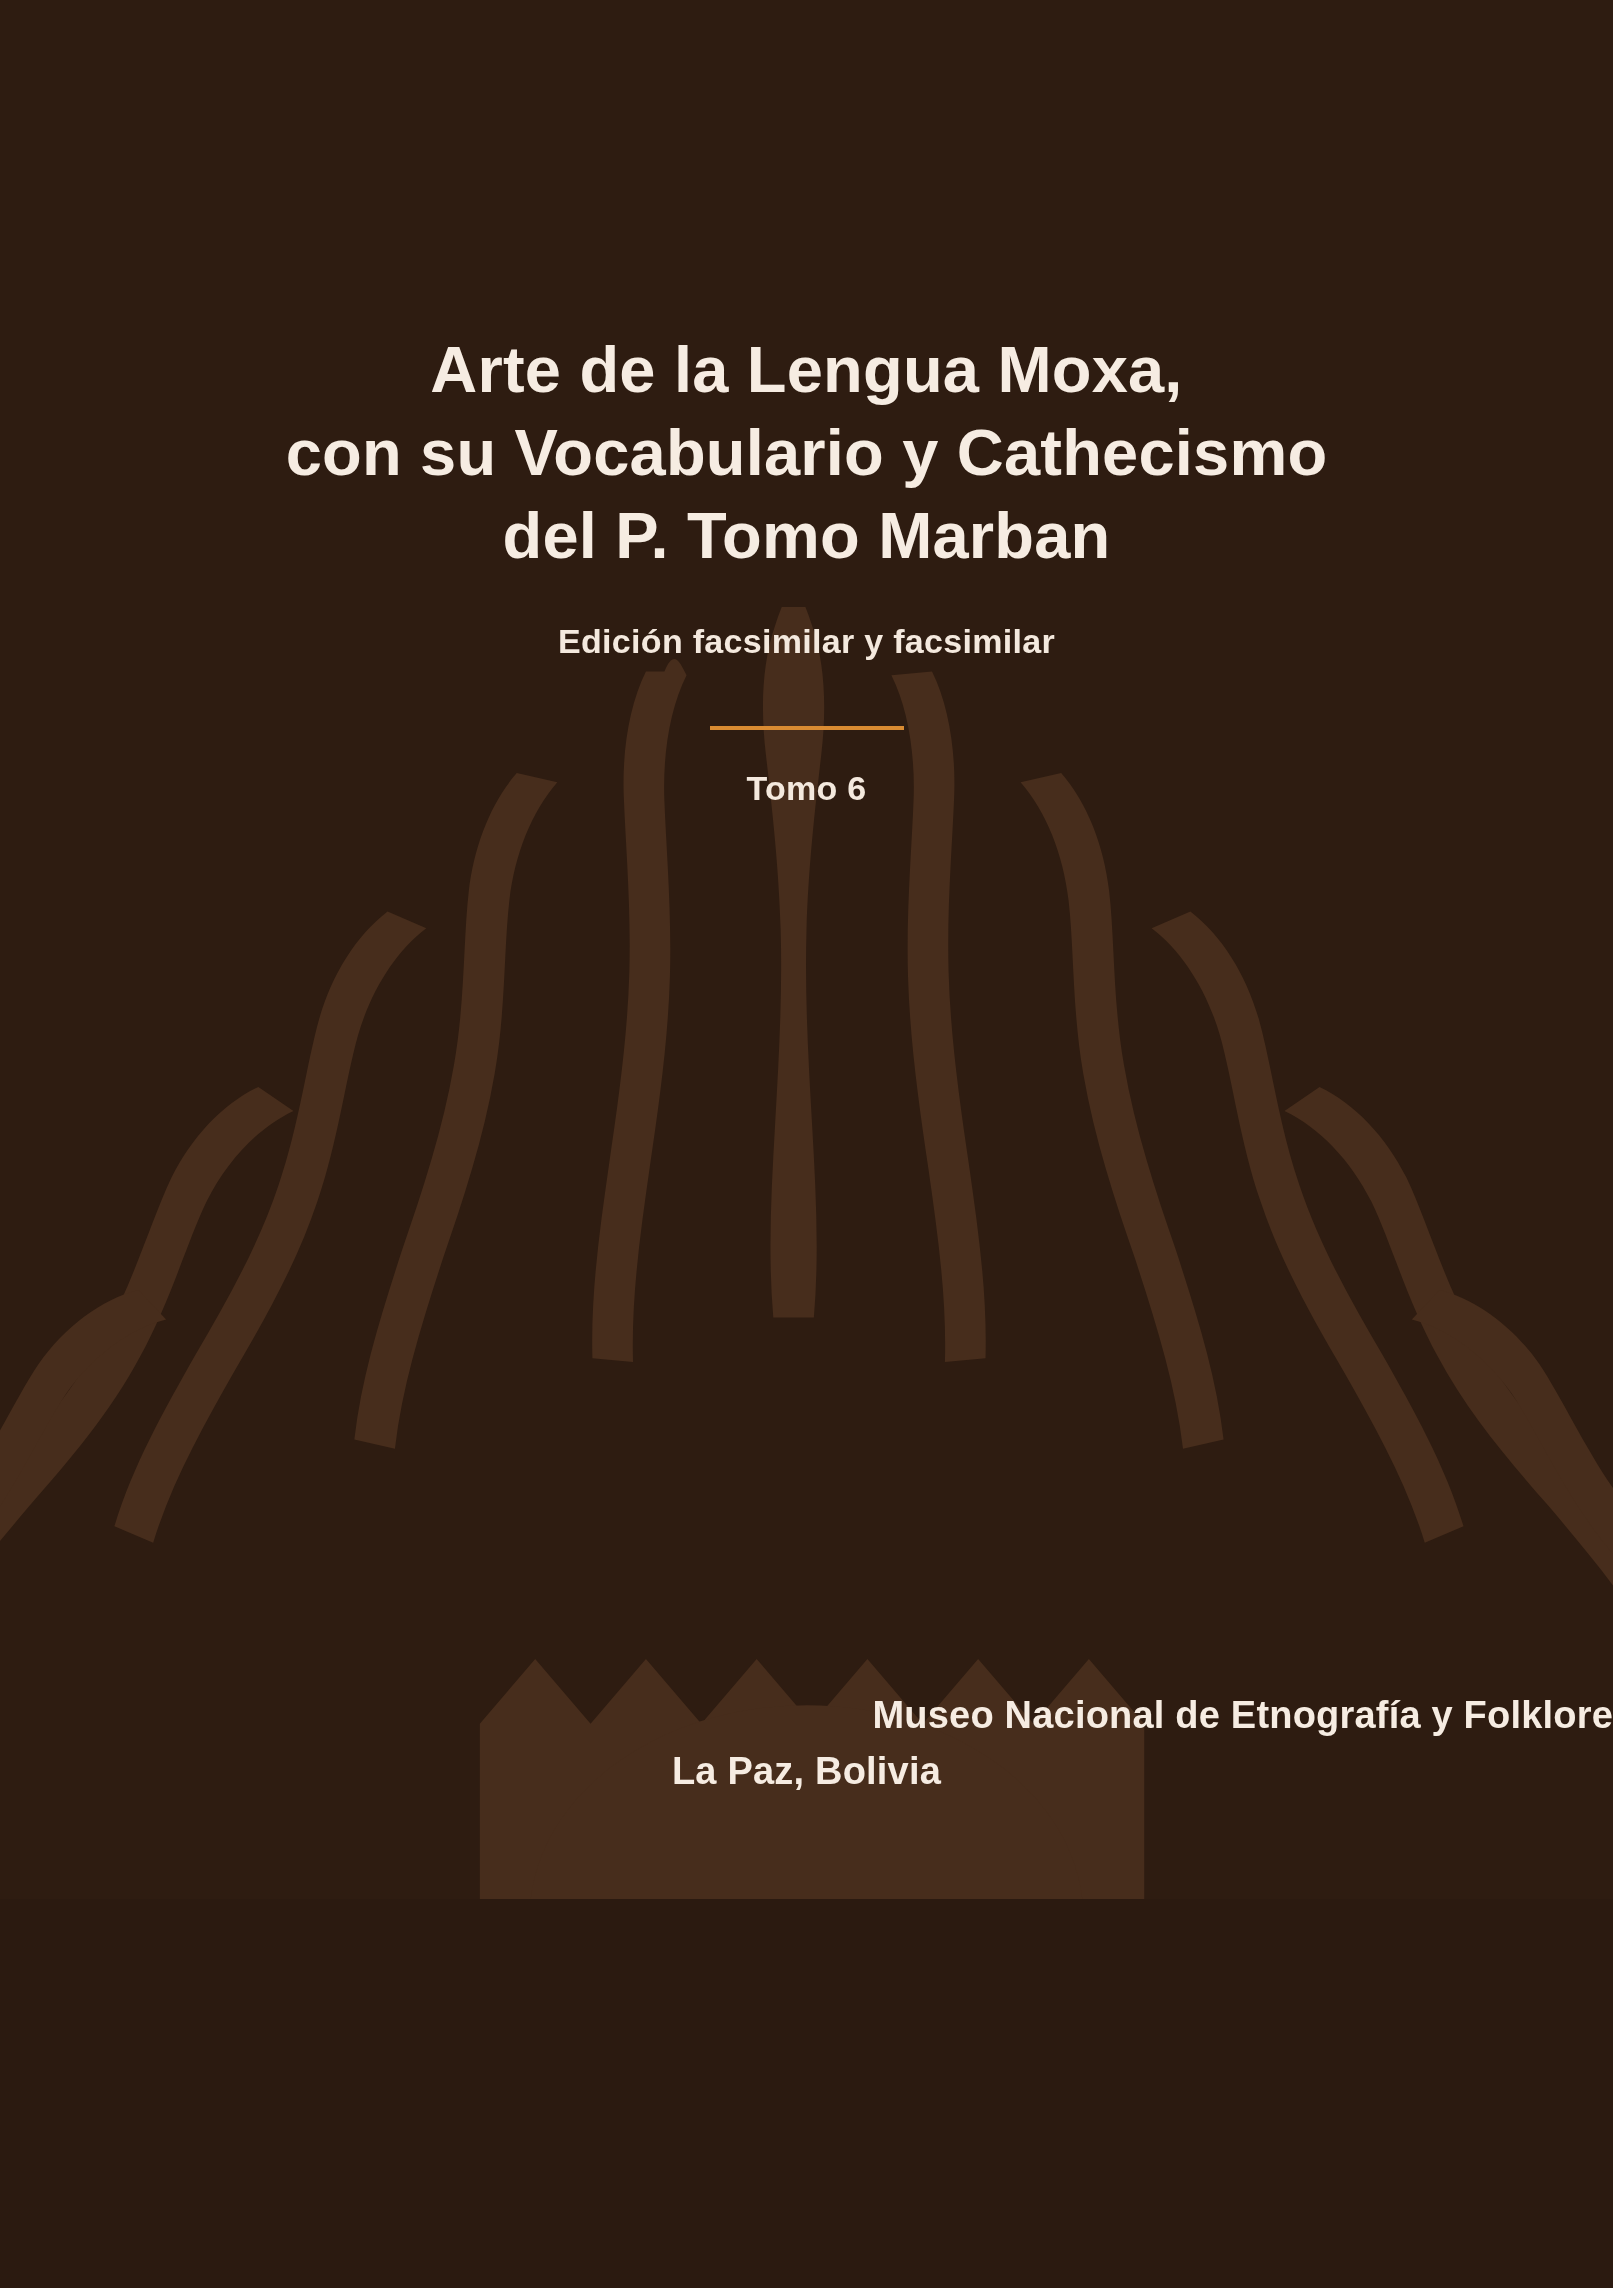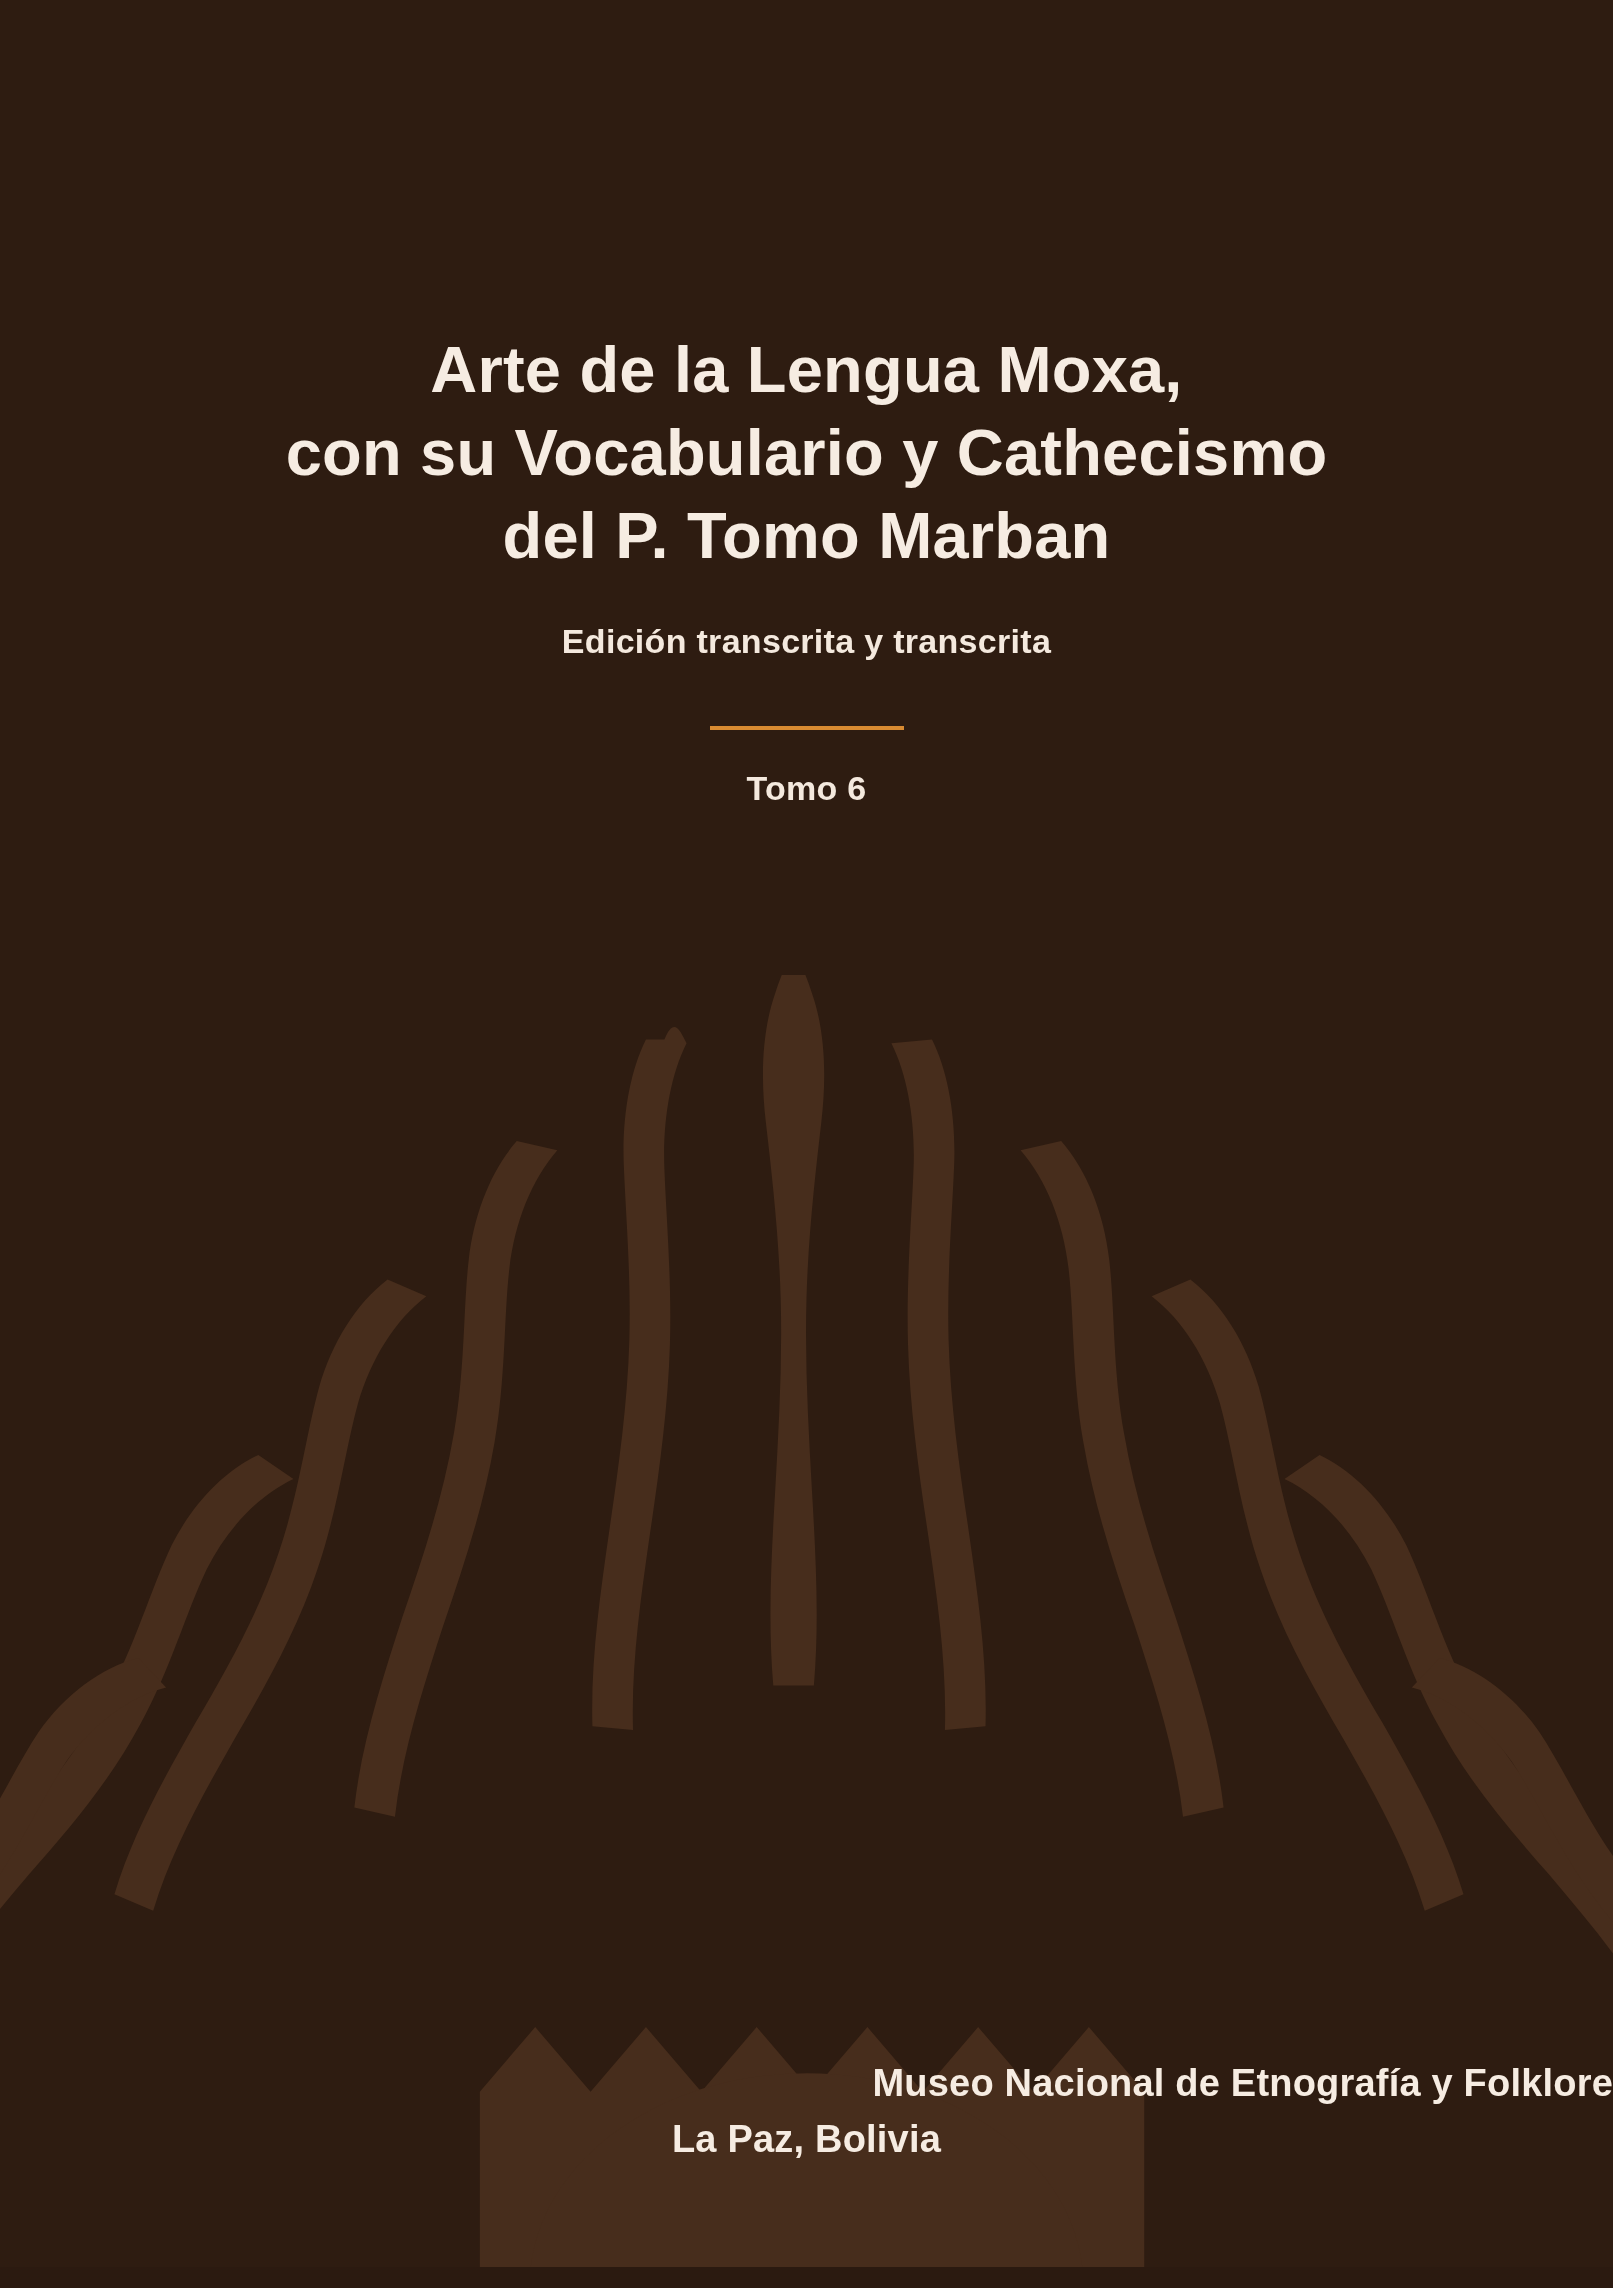--- a/index.html
+++ b/index.html
@@ -3,21 +3,21 @@
 <meta charset="utf-8">
 <style>
   html, body {
     margin: 0;
     padding: 0;
     background: #2b1a10;
   }
   .page {
     position: relative;
     width: 1613px;
-    height: 2267px;
+    height: 1899px;
     background: #2e1c11;
     overflow: hidden;
     font-family: "Liberation Sans", sans-serif;
   }
 
   
   .artwork {
     position: absolute;
     left: 0;
     bottom: 0;
@@ -118,21 +118,21 @@
       </g>
     </svg>
   </div>
 
   <div class="titleblock">
     <div class="title">
       <div>Arte de la Lengua Moxa,</div>
       <div>con su Vocabulario y Cathecismo</div>
       <div>del P. Tomo Marban</div>
     </div>
-    <div class="subtitle">Edición transcrita y transcrita</div>
+    <div class="subtitle">Edición facsimilar y facsimilar</div>
     <div class="rule"></div>
     <div class="tomo">Tomo 6</div>
   </div>
 
   <div class="imprint">
     <div class="publisher">Museo Nacional de Etnografía y Folklore</div>
     <div class="place">La Paz, Bolivia</div>
   </div>
 
 </div>

